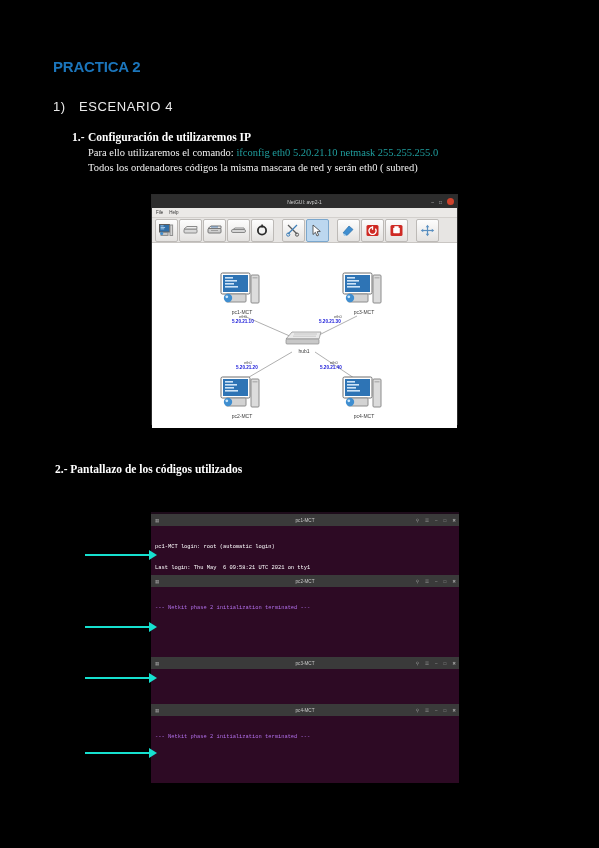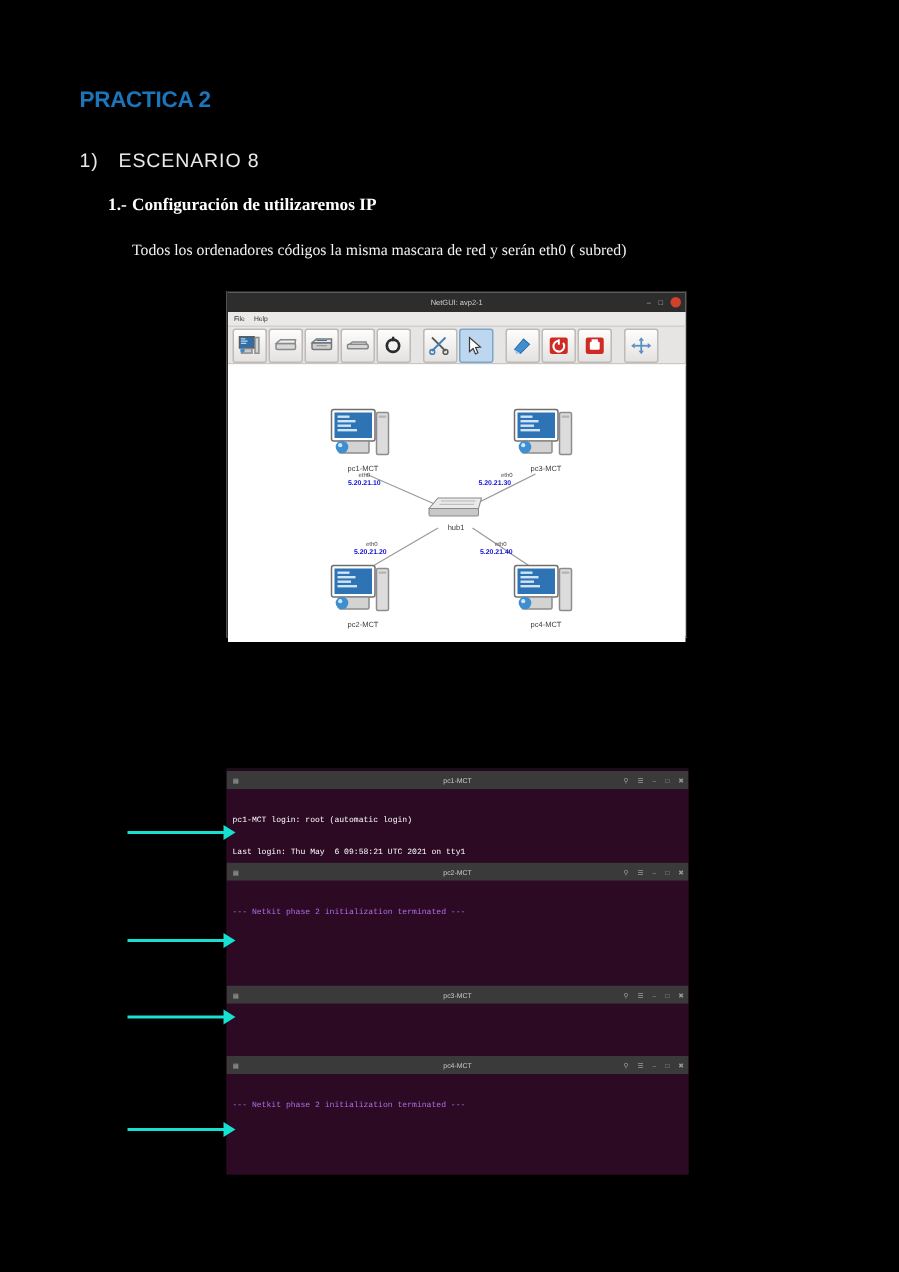--- a/index.html
+++ b/index.html
@@ -128,30 +128,35 @@
   }
 </style>
 </head>
 <body>
 
 <div class="page">
 
   <div class="doc-title">PRACTICA 2</div>
 
   <div class="scenario">
-    <span class="num">1)</span><span>ESCENARIO 8</span>
+    <span class="num">1)</span><span>ESCENARIO 4</span>
   </div>
 
   <div class="step1-title">
     <span class="lead">1.-</span><span>Configuración de utilizaremos IP</span>
   </div>
 
+  <div class="line-a">
+    <span>Para ello utilizaremos el comando:</span>
+    <span class="cmd">ifconfig eth0 5.20.21.10 netmask 255.255.255.0</span>
+  </div>
 
   <div class="line-b">Todos los ordenadores códigos la misma mascara de red y serán eth0 ( subred)</div>
 
+  <div class="step2-title">2.- Pantallazo de los códigos utilizados</div>
 
   <div class="netgui">
 
     <div class="ng-titlebar">
       <span class="ng-title">NetGUI: avp2-1</span>
       <span class="ng-wctl">
         <span class="ng-dot">–</span>
         <span class="ng-dot">□</span>
         <span class="ng-close"></span>
       </span>

